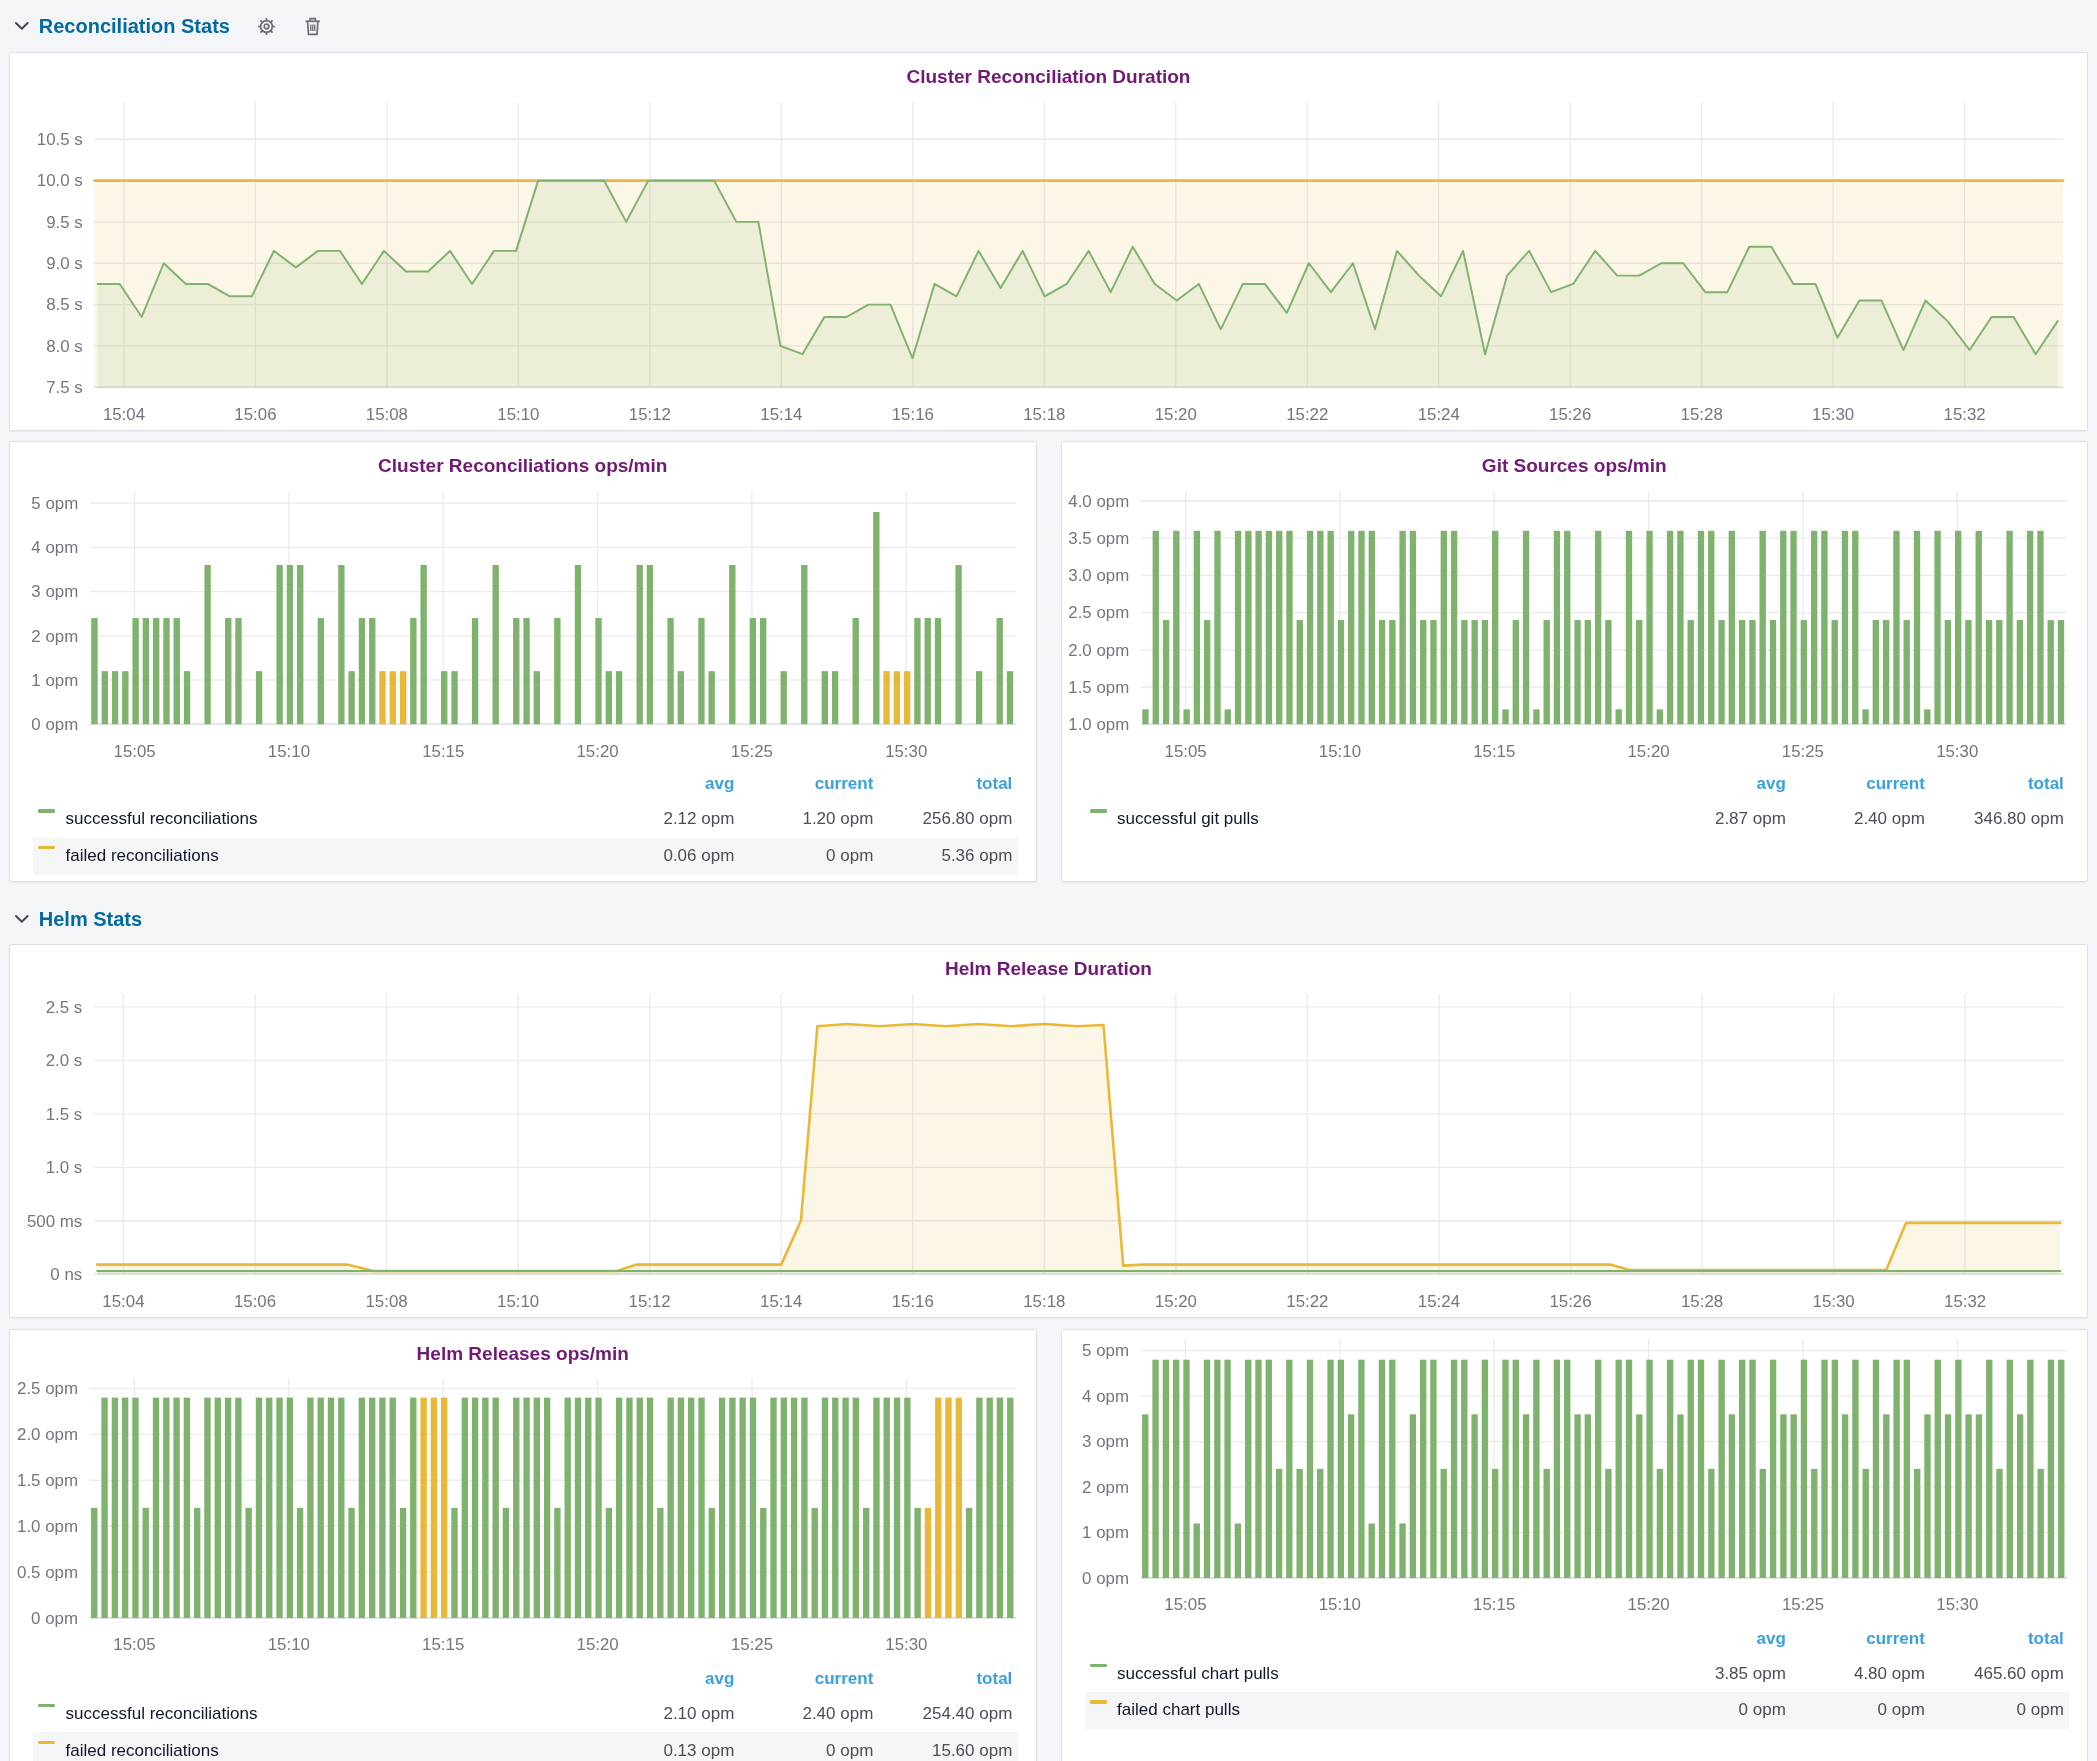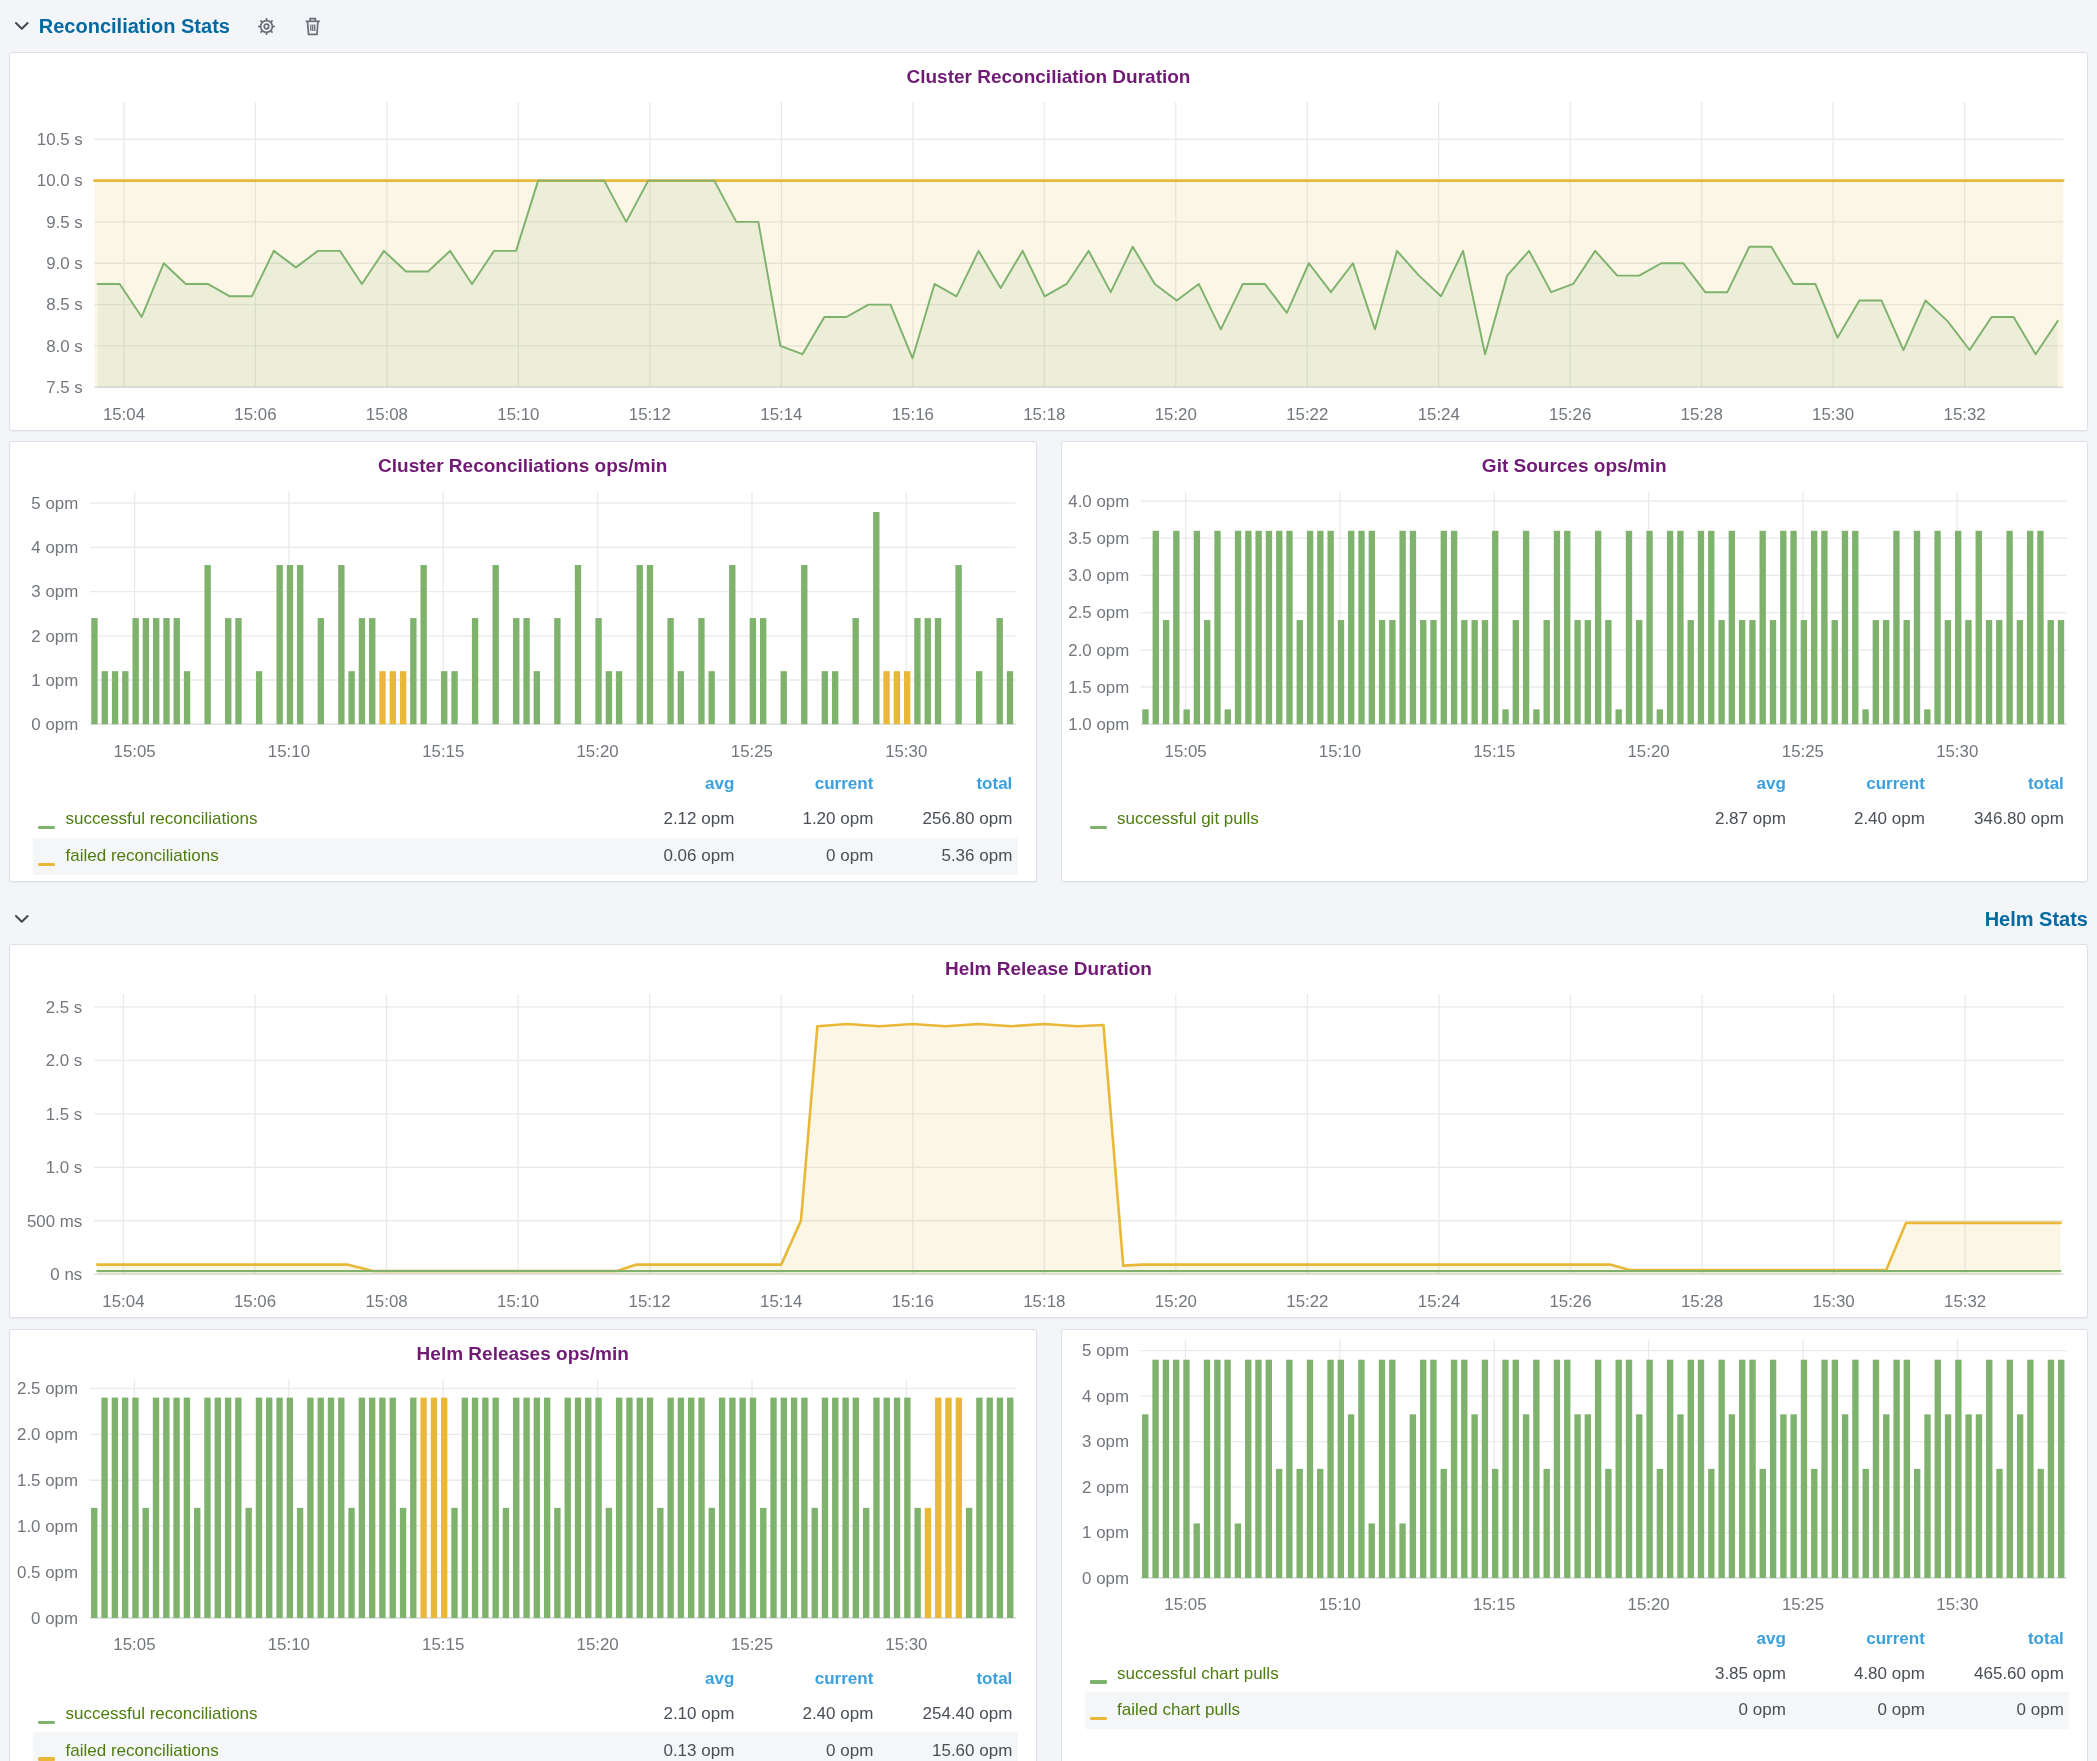--- a/index.html
+++ b/index.html
@@ -25,24 +25,24 @@
   .panel-title { text-align:center; font-size:19px; font-weight:bold; color:#701a75; padding:13px 0 5.2px 0; }
   .grid2 { display:flex; gap:24px; margin-top:10.4px; }
   .grid2 .panel { flex:1; min-width:0; }
   svg.chart { display:block; margin:0 auto; }
   svg.chart text { font-family:"Liberation Sans", sans-serif; }
   .legend { margin:3.9px 18px 6.5px 23px; font-size:17px; }
   .legend-header { display:flex; justify-content:flex-end; font-weight:bold; padding:3.9px 5.2px 6.5px 0; }
   .legend-header .lg-cell { cursor:pointer; }
   .legend-row { display:flex; align-items:center; padding:8.4px 5.2px 8.4px 0; }
   .legend-row.striped { background:#f5f6f8; }
-  .lg-label { flex:1; display:flex; align-items:flex-end; cursor:pointer; color:#4d7c0f; }
+  .lg-label { flex:1; display:flex; align-items:flex-start; cursor:pointer; color:#0f172a; }
   .lg-dash { width:17px; height:3.2px; border-radius:1.3px; margin:0 10.4px 0 5.2px; flex:none; }
   .lg-cell { width:139px; text-align:right; flex:none; }
-  .helm-gap { margin-top:19.5px;justify-content:space-between; }
+  .helm-gap { margin-top:19.5px; }
 </style>
 </head>
 <body>
 
 <div class="page">
 
   <div class="section-header">
     <span class="hdr-icon chev" style="margin-left:0">
       <svg width="15.6" height="10.4" viewBox="0 0 24 16" fill="none">
           <path d="M3 3 L12 12 L21 3" stroke-width="3" stroke-linecap="round" stroke-linejoin="round"></path>

